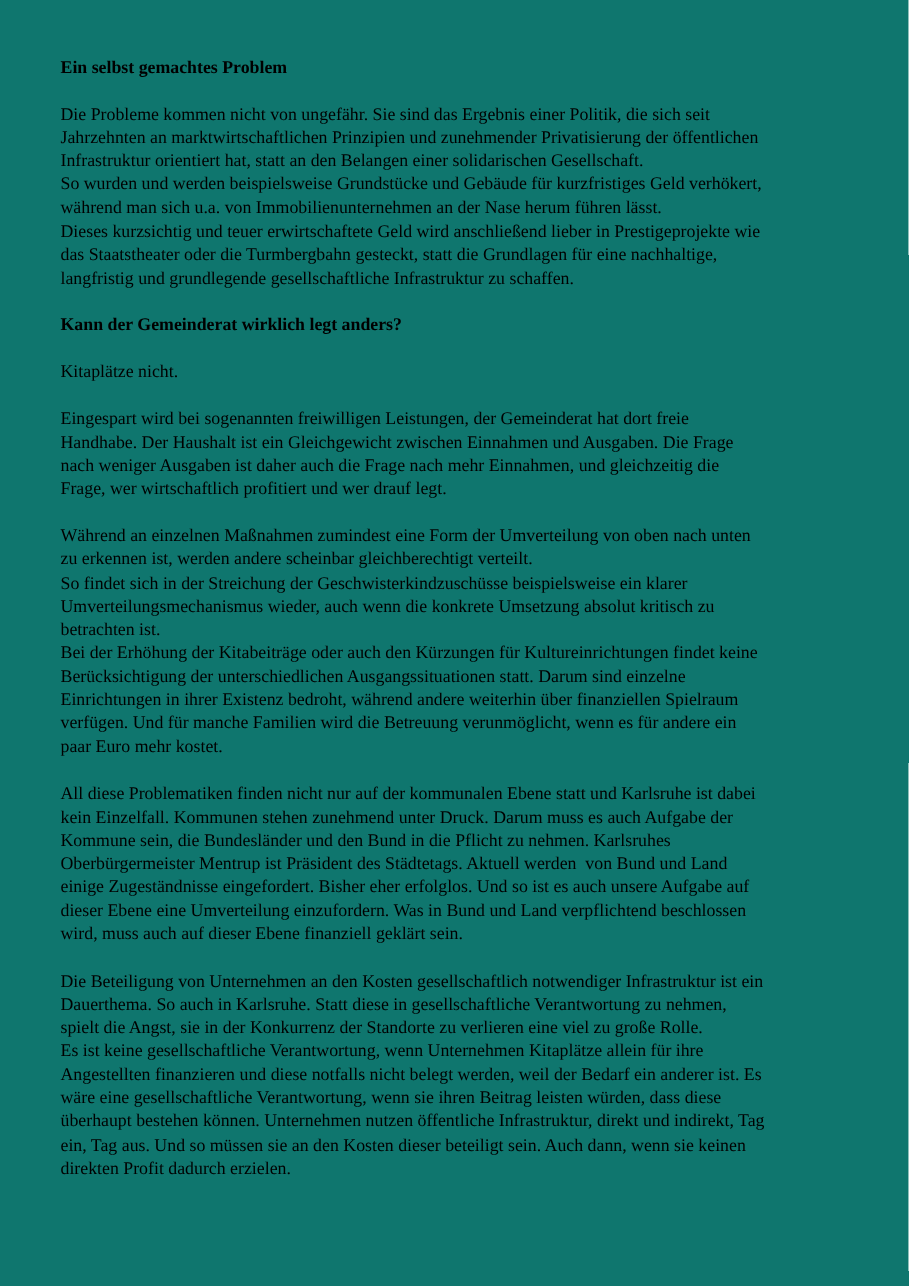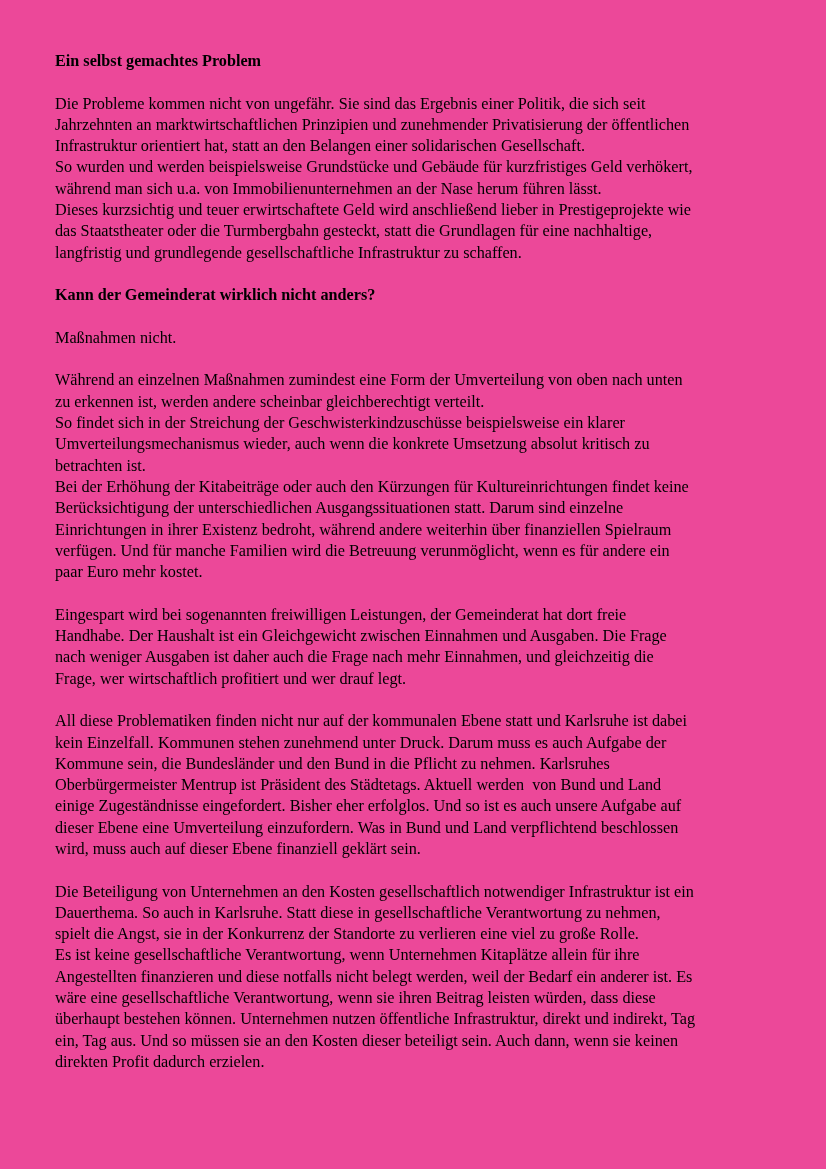--- a/index.html
+++ b/index.html
@@ -4,21 +4,21 @@
 <style>
   html, body {
     margin: 0;
     padding: 0;
     background: #ffffff;
   }
   .page {
     position: relative;
     width: 826px;
     height: 1169px;
-    background: #ec4899;
+    background: #0f766e;
     overflow: hidden;
     box-sizing: border-box;
     padding: 51px 54px 0 55px;
     font-family: "Liberation Serif", "DejaVu Serif", serif;
     font-size: 16.2px;
     line-height: 21.3px;
     color: #000000;
   }
   .doc-heading {
     font-size: 16.2px;
@@ -42,40 +42,40 @@
 
   <p class="doc-paragraph">Die Probleme kommen nicht von ungefähr. Sie sind das Ergebnis einer Politik, die sich seit
 Jahrzehnten an marktwirtschaftlichen Prinzipien und zunehmender Privatisierung der öffentlichen
 Infrastruktur orientiert hat, statt an den Belangen einer solidarischen Gesellschaft.
 So wurden und werden beispielsweise Grundstücke und Gebäude für kurzfristiges Geld verhökert,
 während man sich u.a. von Immobilienunternehmen an der Nase herum führen lässt.
 Dieses kurzsichtig und teuer erwirtschaftete Geld wird anschließend lieber in Prestigeprojekte wie
 das Staatstheater oder die Turmbergbahn gesteckt, statt die Grundlagen für eine nachhaltige,
 langfristig und grundlegende gesellschaftliche Infrastruktur zu schaffen.</p>
 
-  <h2 class="doc-heading">Kann der Gemeinderat wirklich nicht anders?</h2>
+  <h2 class="doc-heading">Kann der Gemeinderat wirklich legt anders?</h2>
 
 
-  <p class="doc-paragraph">Maßnahmen nicht.</p>
+  <p class="doc-paragraph">Kitaplätze nicht.</p>
+
+  <p class="doc-paragraph">Eingespart wird bei sogenannten freiwilligen Leistungen, der Gemeinderat hat dort freie
+Handhabe. Der Haushalt ist ein Gleichgewicht zwischen Einnahmen und Ausgaben. Die Frage
+nach weniger Ausgaben ist daher auch die Frage nach mehr Einnahmen, und gleichzeitig die
+Frage, wer wirtschaftlich profitiert und wer drauf legt.</p>
 
   <p class="doc-paragraph">Während an einzelnen Maßnahmen zumindest eine Form der Umverteilung von oben nach unten
 zu erkennen ist, werden andere scheinbar gleichberechtigt verteilt.
 So findet sich in der Streichung der Geschwisterkindzuschüsse beispielsweise ein klarer
 Umverteilungsmechanismus wieder, auch wenn die konkrete Umsetzung absolut kritisch zu
 betrachten ist.
 Bei der Erhöhung der Kitabeiträge oder auch den Kürzungen für Kultureinrichtungen findet keine
 Berücksichtigung der unterschiedlichen Ausgangssituationen statt. Darum sind einzelne
 Einrichtungen in ihrer Existenz bedroht, während andere weiterhin über finanziellen Spielraum
 verfügen. Und für manche Familien wird die Betreuung verunmöglicht, wenn es für andere ein
 paar Euro mehr kostet.</p>
-
-  <p class="doc-paragraph">Eingespart wird bei sogenannten freiwilligen Leistungen, der Gemeinderat hat dort freie
-Handhabe. Der Haushalt ist ein Gleichgewicht zwischen Einnahmen und Ausgaben. Die Frage
-nach weniger Ausgaben ist daher auch die Frage nach mehr Einnahmen, und gleichzeitig die
-Frage, wer wirtschaftlich profitiert und wer drauf legt.</p>
 
   <p class="doc-paragraph">All diese Problematiken finden nicht nur auf der kommunalen Ebene statt und Karlsruhe ist dabei
 kein Einzelfall. Kommunen stehen zunehmend unter Druck. Darum muss es auch Aufgabe der
 Kommune sein, die Bundesländer und den Bund in die Pflicht zu nehmen. Karlsruhes
 Oberbürgermeister Mentrup ist Präsident des Städtetags. Aktuell werden  von Bund und Land
 einige Zugeständnisse eingefordert. Bisher eher erfolglos. Und so ist es auch unsere Aufgabe auf
 dieser Ebene eine Umverteilung einzufordern. Was in Bund und Land verpflichtend beschlossen
 wird, muss auch auf dieser Ebene finanziell geklärt sein.</p>
 
   <p class="doc-paragraph">Die Beteiligung von Unternehmen an den Kosten gesellschaftlich notwendiger Infrastruktur ist ein

